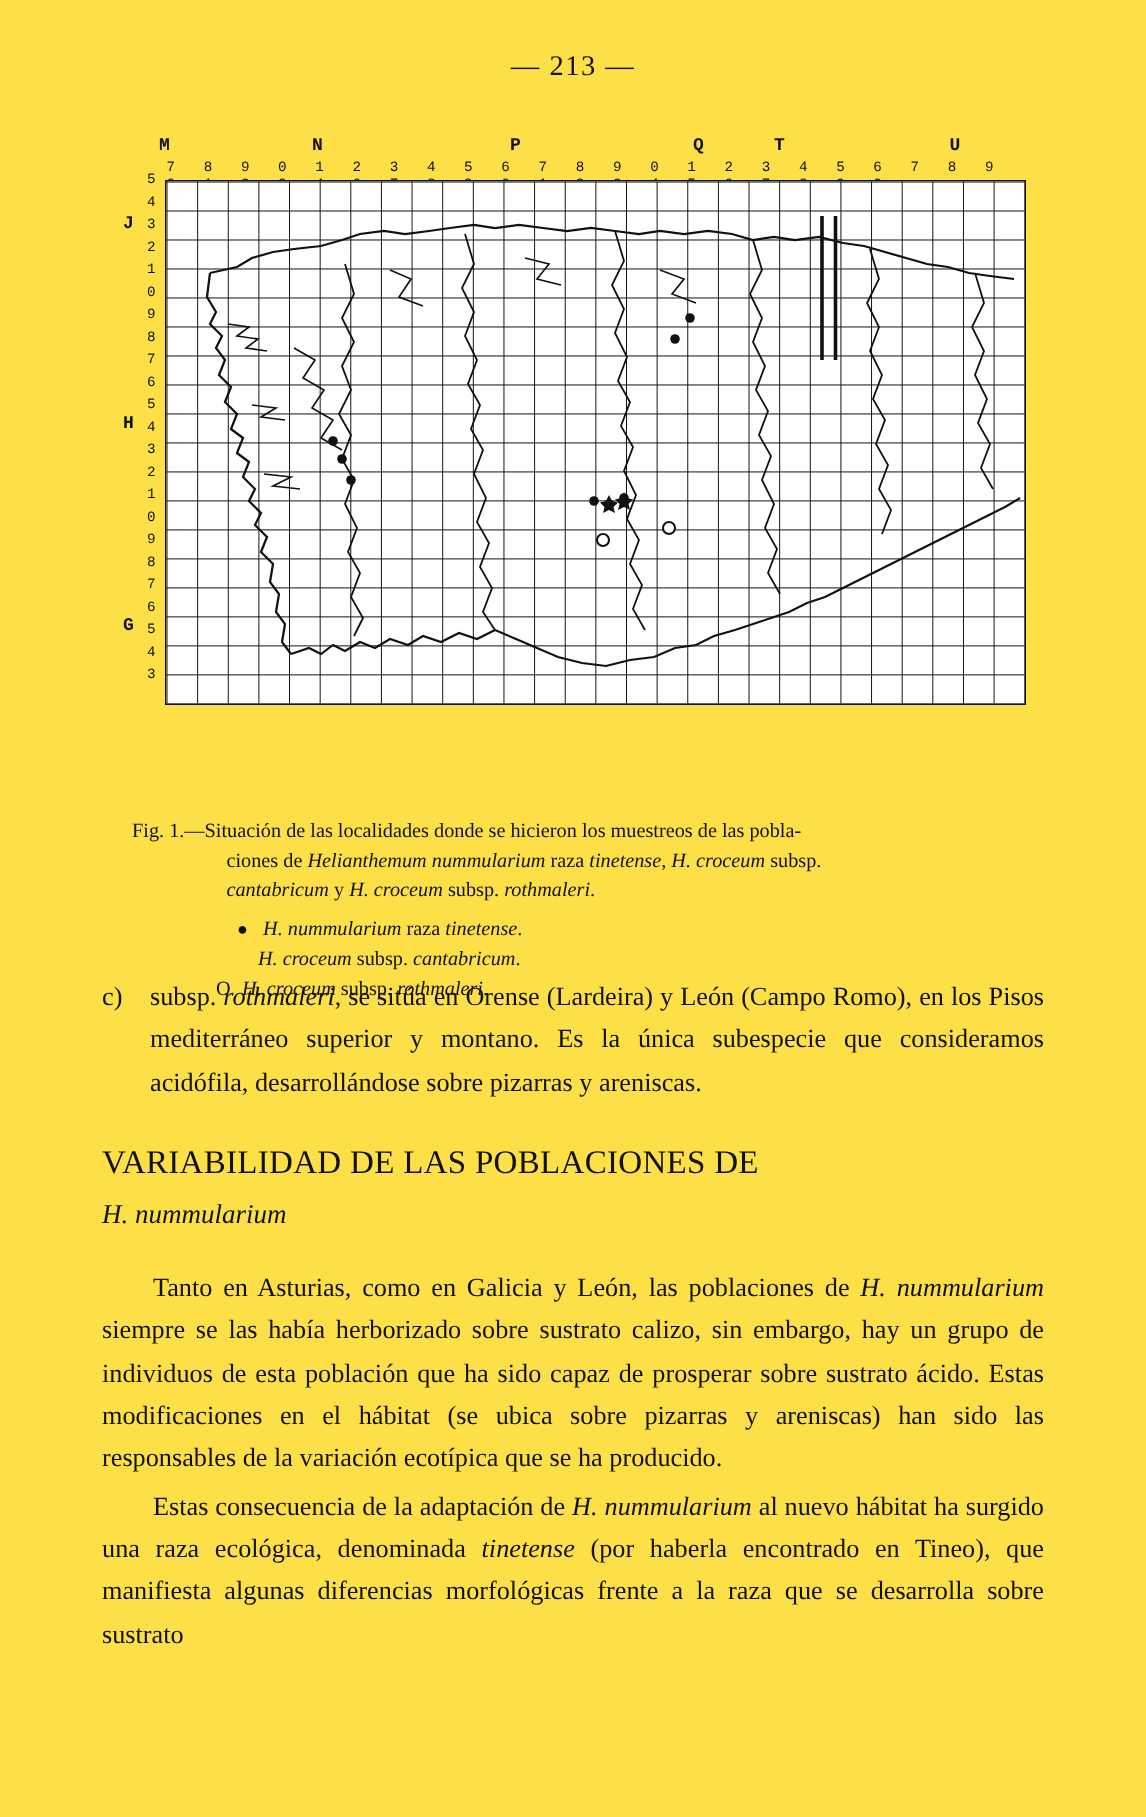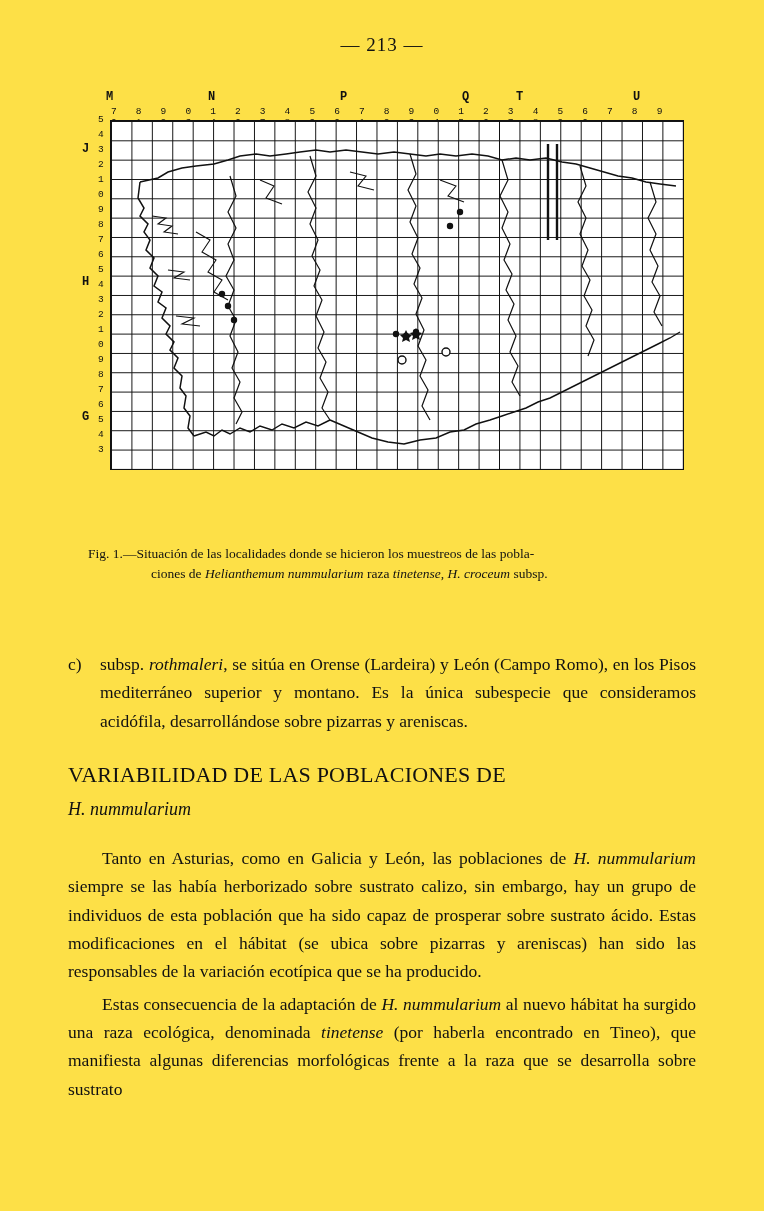--- a/index.html
+++ b/index.html
@@ -316,21 +316,35 @@
 
         <circle cx="292" cy="240" r="4" fill="#fff" stroke="#111" stroke-width="1.4"></circle>
         <circle cx="336" cy="232" r="4" fill="#fff" stroke="#111" stroke-width="1.4"></circle>
       </svg>
     </div>
   </div>
 
   <div class="caption">
     <span class="cap-line indent1">Fig. 1.—Situación de las localidades donde se hicieron los muestreos de las pobla-</span>
     <span class="cap-line indent2">ciones de <i>Helianthemum nummularium</i> raza <i>tinetense</i>, <i>H. croceum</i> subsp.</span>
-
+    <span class="cap-line indent2"><i>cantabricum</i> y <i>H. croceum</i> subsp. <i>rothmaleri</i>.</span>
+
+    <div class="legend">
+      <div>
+        <span class="sym dot-sym">●</span>
+        <i>H. nummularium</i> raza <i>tinetense</i>.
+      </div>
+      <div style="padding-left:14px;">
+        <i>H. croceum</i> subsp. <i>cantabricum</i>.
+      </div>
+      <div style="margin-left:-14px;">
+        <span class="sym">O</span>
+        <i>H. croceum</i> subsp. <i>rothmaleri</i>.
+      </div>
+    </div>
   </div>
 
   <div class="body-text">
 
     <div class="item-c">
       <div class="marker">c)</div>
       <div class="item-body"><span>subsp. </span><i>rothmaleri</i><span>, se sitúa en Orense (Lardeira) y León (Campo Romo), en los Pisos mediterráneo superior y montano. Es la única subespecie que consideramos acidófila, desarrollándose sobre pizarras y areniscas.</span></div>
     </div>
 
     <div class="section-head">VARIABILIDAD DE LAS POBLACIONES DE</div>

